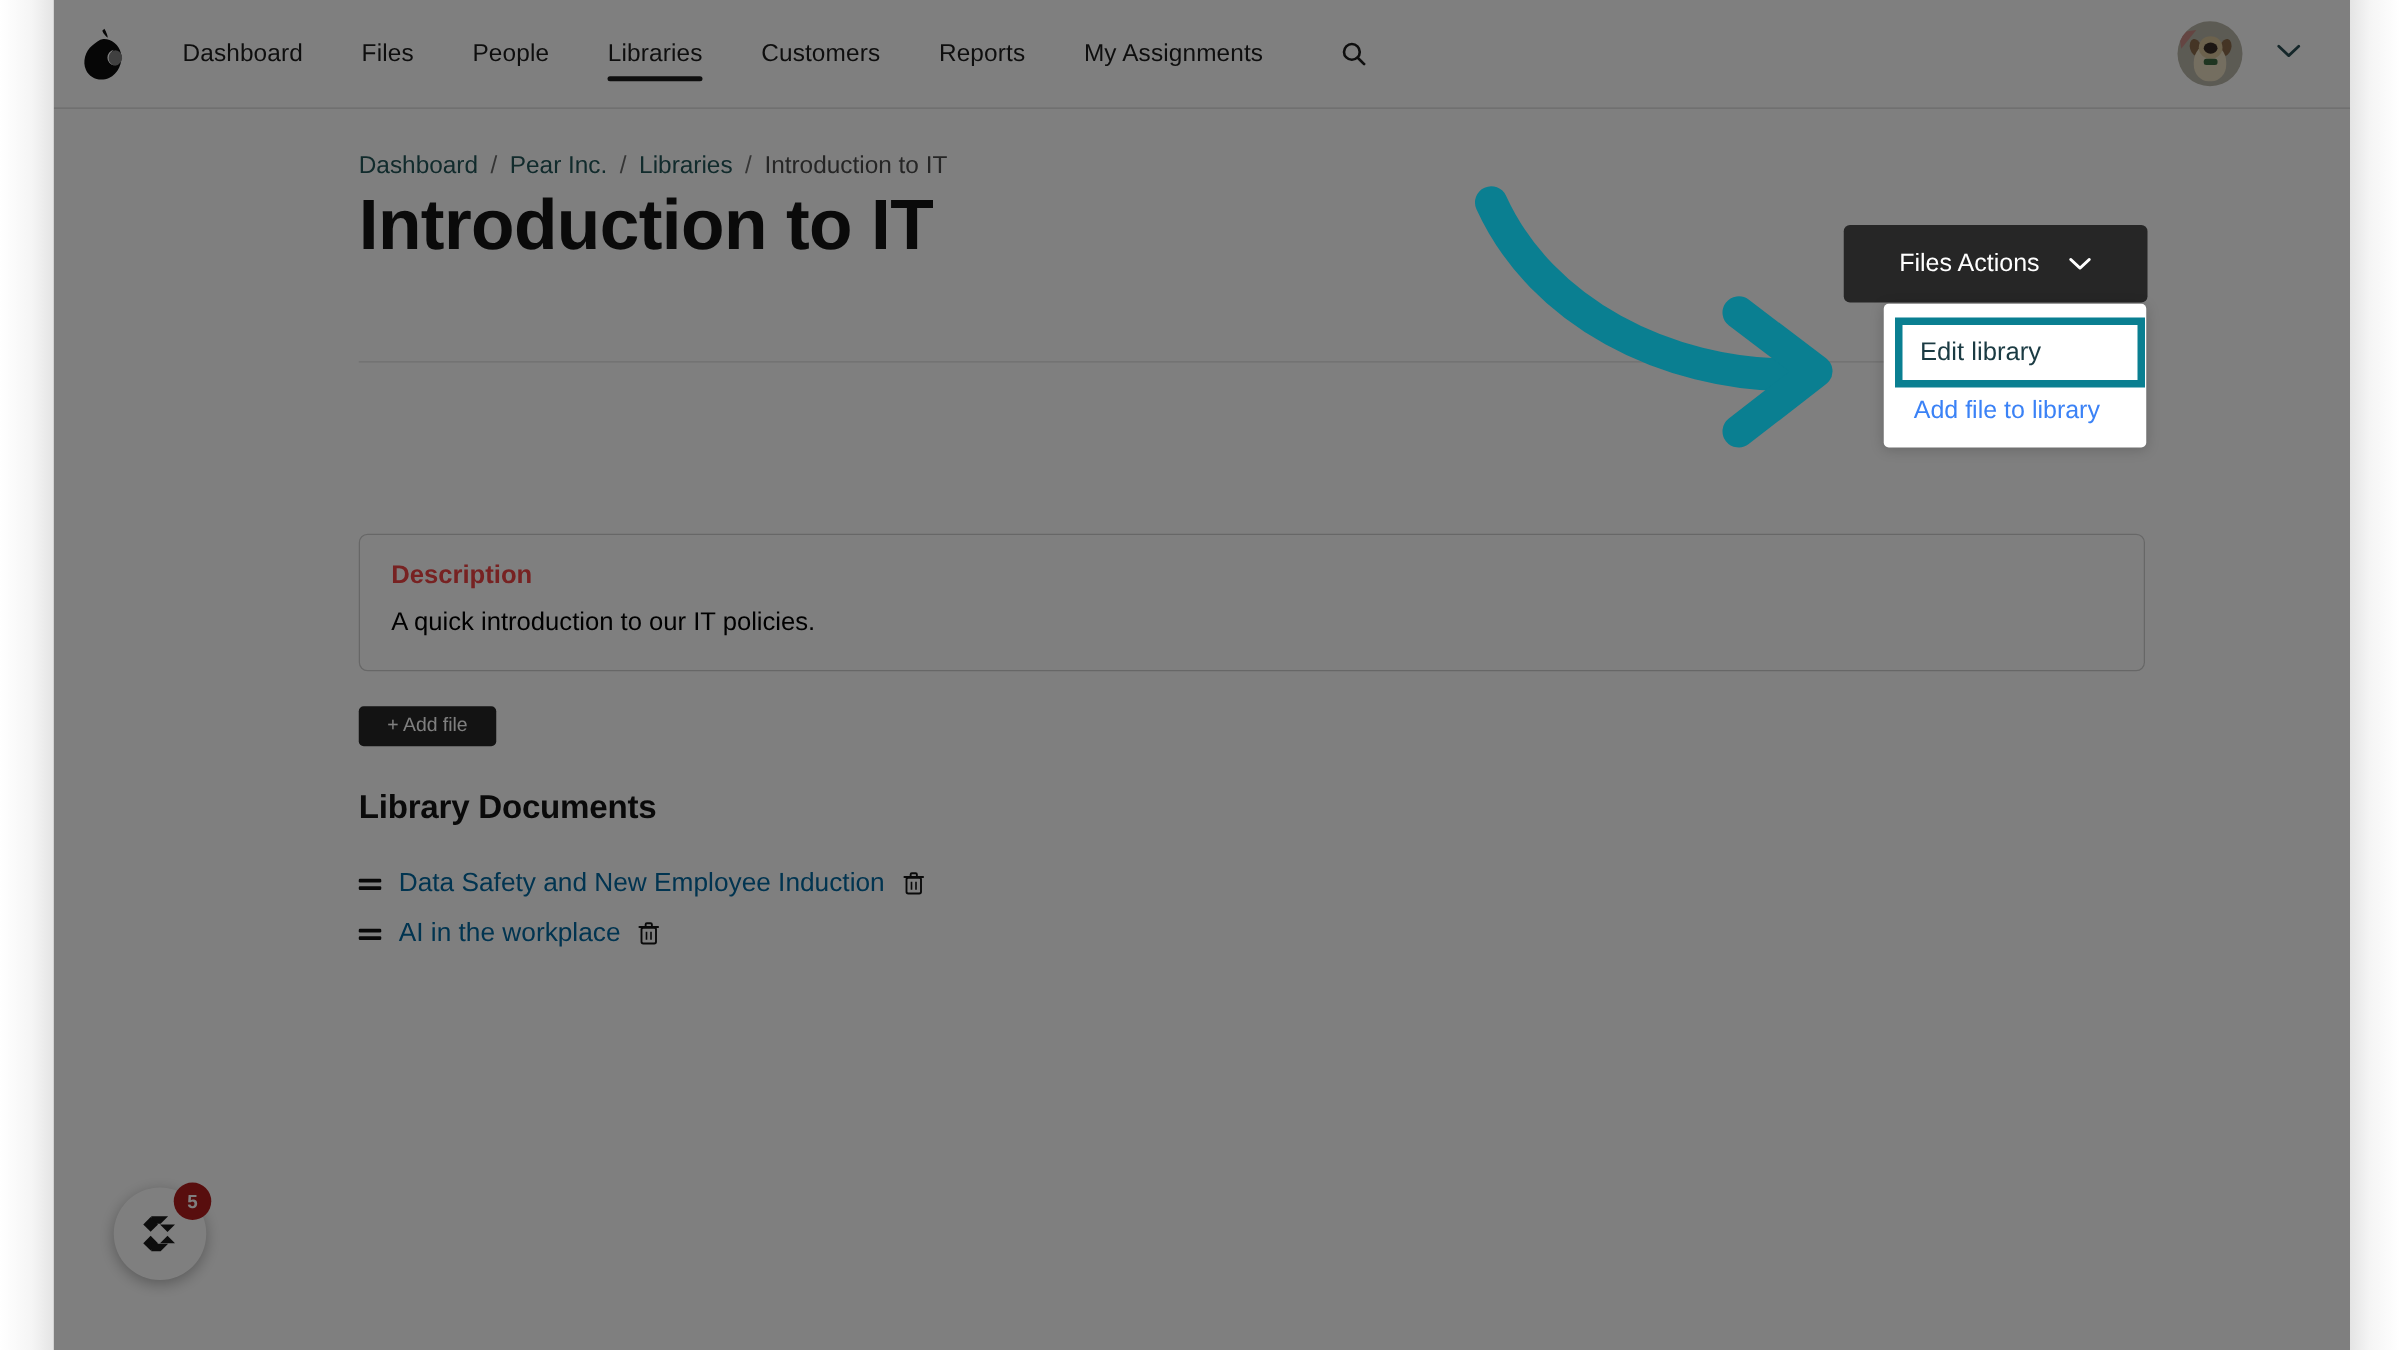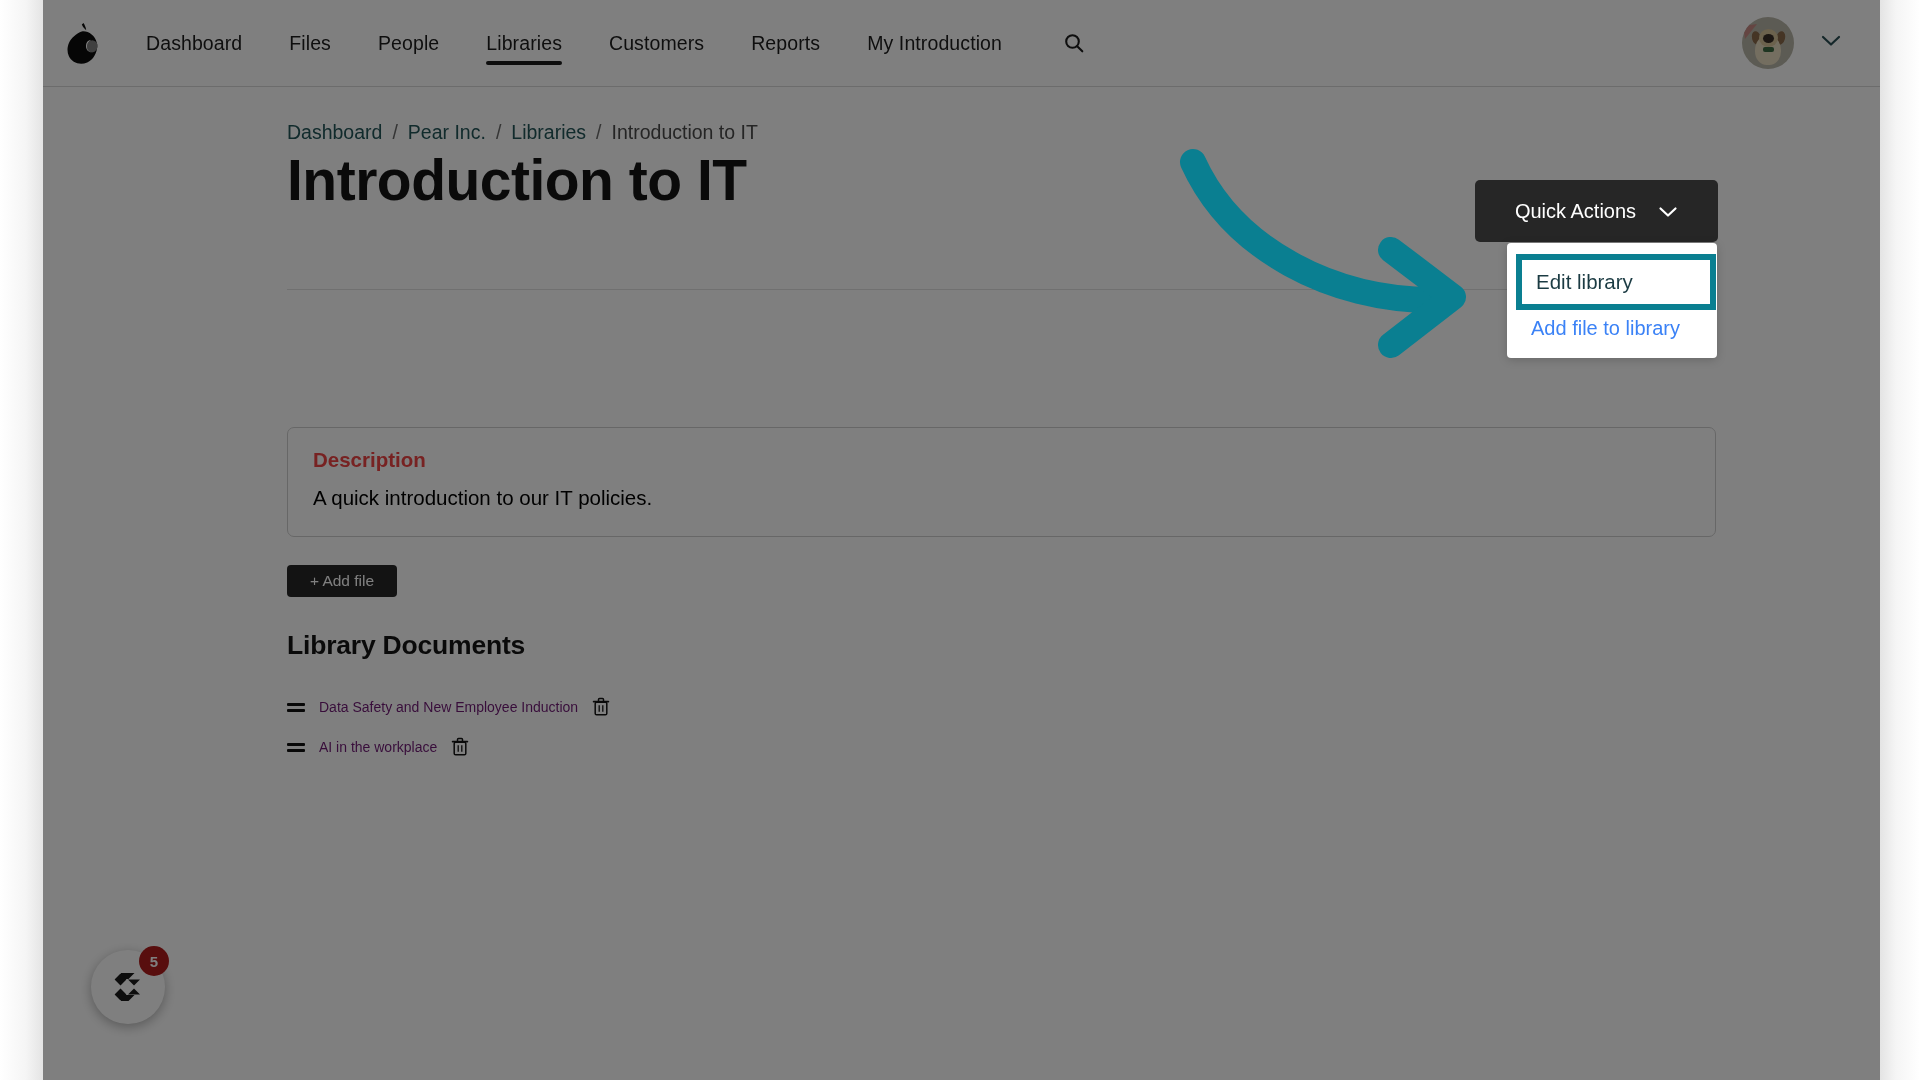--- a/index.html
+++ b/index.html
@@ -167,21 +167,21 @@
   #doc-list { position: absolute; left: 244px; top: 600px; width: 900px; }
   .doc-row {
     display: flex; align-items: center; height: 40px; gap: 14px;
   }
   .drag-handle { width: 18px; height: 14px; flex: none; cursor: grab; position: relative; }
   .drag-handle i {
     position: absolute; left: 0; width: 18px; height: 3px; background: #101010; border-radius: 1px;
   }
   .drag-handle i:nth-child(1) { top: 3px; }
   .drag-handle i:nth-child(2) { top: 9px; }
-  .doc-link { font-size: 14px; color: #701a75; cursor: pointer; white-space: nowrap; }
+  .doc-link { font-size: 21px; color: #0369a1; cursor: pointer; white-space: nowrap; }
   .trash-btn { width: 18px; height: 20px; cursor: pointer; flex: none; }
 
   
   #chat-launcher {
     position: absolute; left: 48px; bottom: 56px;
     width: 74px; height: 74px; border-radius: 50%;
     background: #ffffff; box-shadow: 0 3px 12px rgba(0,0,0,.30);
     display: flex; align-items: center; justify-content: center; cursor: pointer;
     z-index: 30;
   }
@@ -230,21 +230,21 @@
         <div class="nav-item active">
             <span>Libraries</span>
           </div>
         <div class="nav-item">
             <span>Customers</span>
           </div>
         <div class="nav-item">
             <span>Reports</span>
           </div>
         <div class="nav-item">
-            <span>My Introduction</span>
+            <span>My Assignments</span>
           </div>
 
         <div id="search-btn">
           <svg width="24" height="24" viewBox="0 0 24 24" aria-hidden="true">
             <circle cx="10.5" cy="10.5" r="6.3" fill="none" stroke="#1d1d1d" stroke-width="2.1"></circle>
             <line x1="15.2" y1="15.2" x2="20.3" y2="20.3" stroke="#1d1d1d" stroke-width="2.1" stroke-linecap="round"></line>
           </svg>
         </div>
       </div>
 
@@ -338,21 +338,21 @@
         </svg>
         <span id="chat-badge">5</span>
       </div>
 
     </div>
   </div>
 
   <div id="scrim"></div>
 
   <div id="quick-actions" style="left:1475px;">
-    <span>Quick Actions</span>
+    <span>Files Actions</span>
     <span>
       <svg width="20" height="12" viewBox="0 0 20 12" aria-hidden="true">
         <polyline points="2.5,2.5 10,9.5 17.5,2.5" fill="none" stroke="#ffffff" stroke-width="2.2" stroke-linecap="round" stroke-linejoin="round"></polyline>
       </svg>
     </span>
   </div>
 
   <div id="qa-menu" style="left:1507px;">
     <div class="qa-opt">Edit library</div>
     <div class="qa-opt">Add file to library</div>

